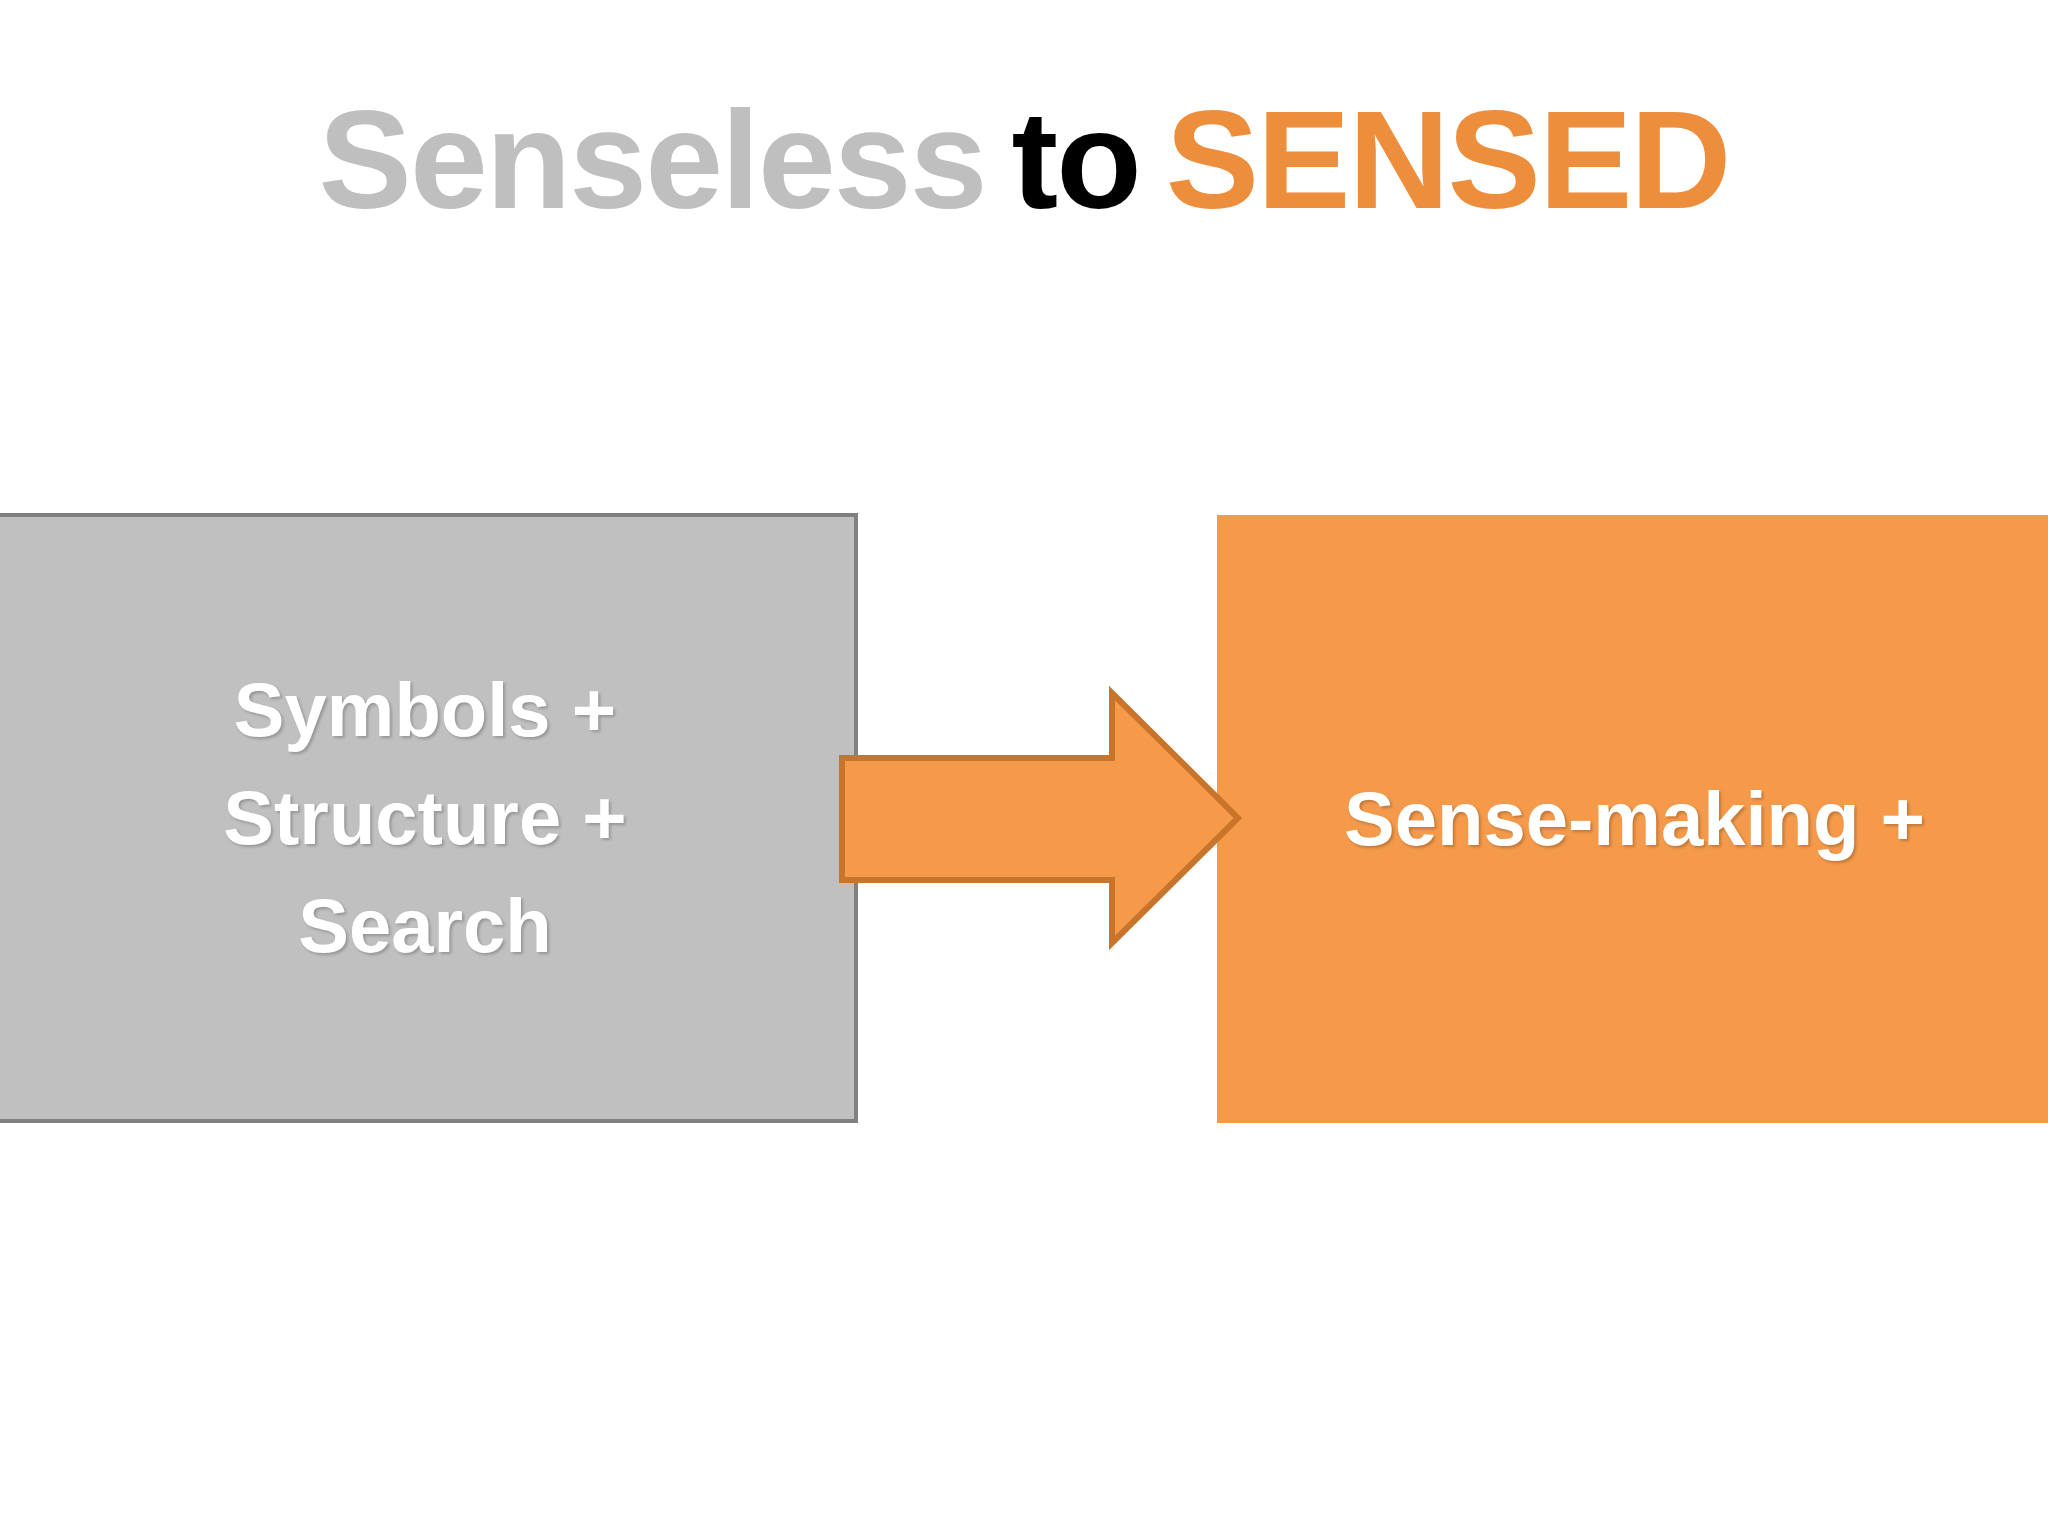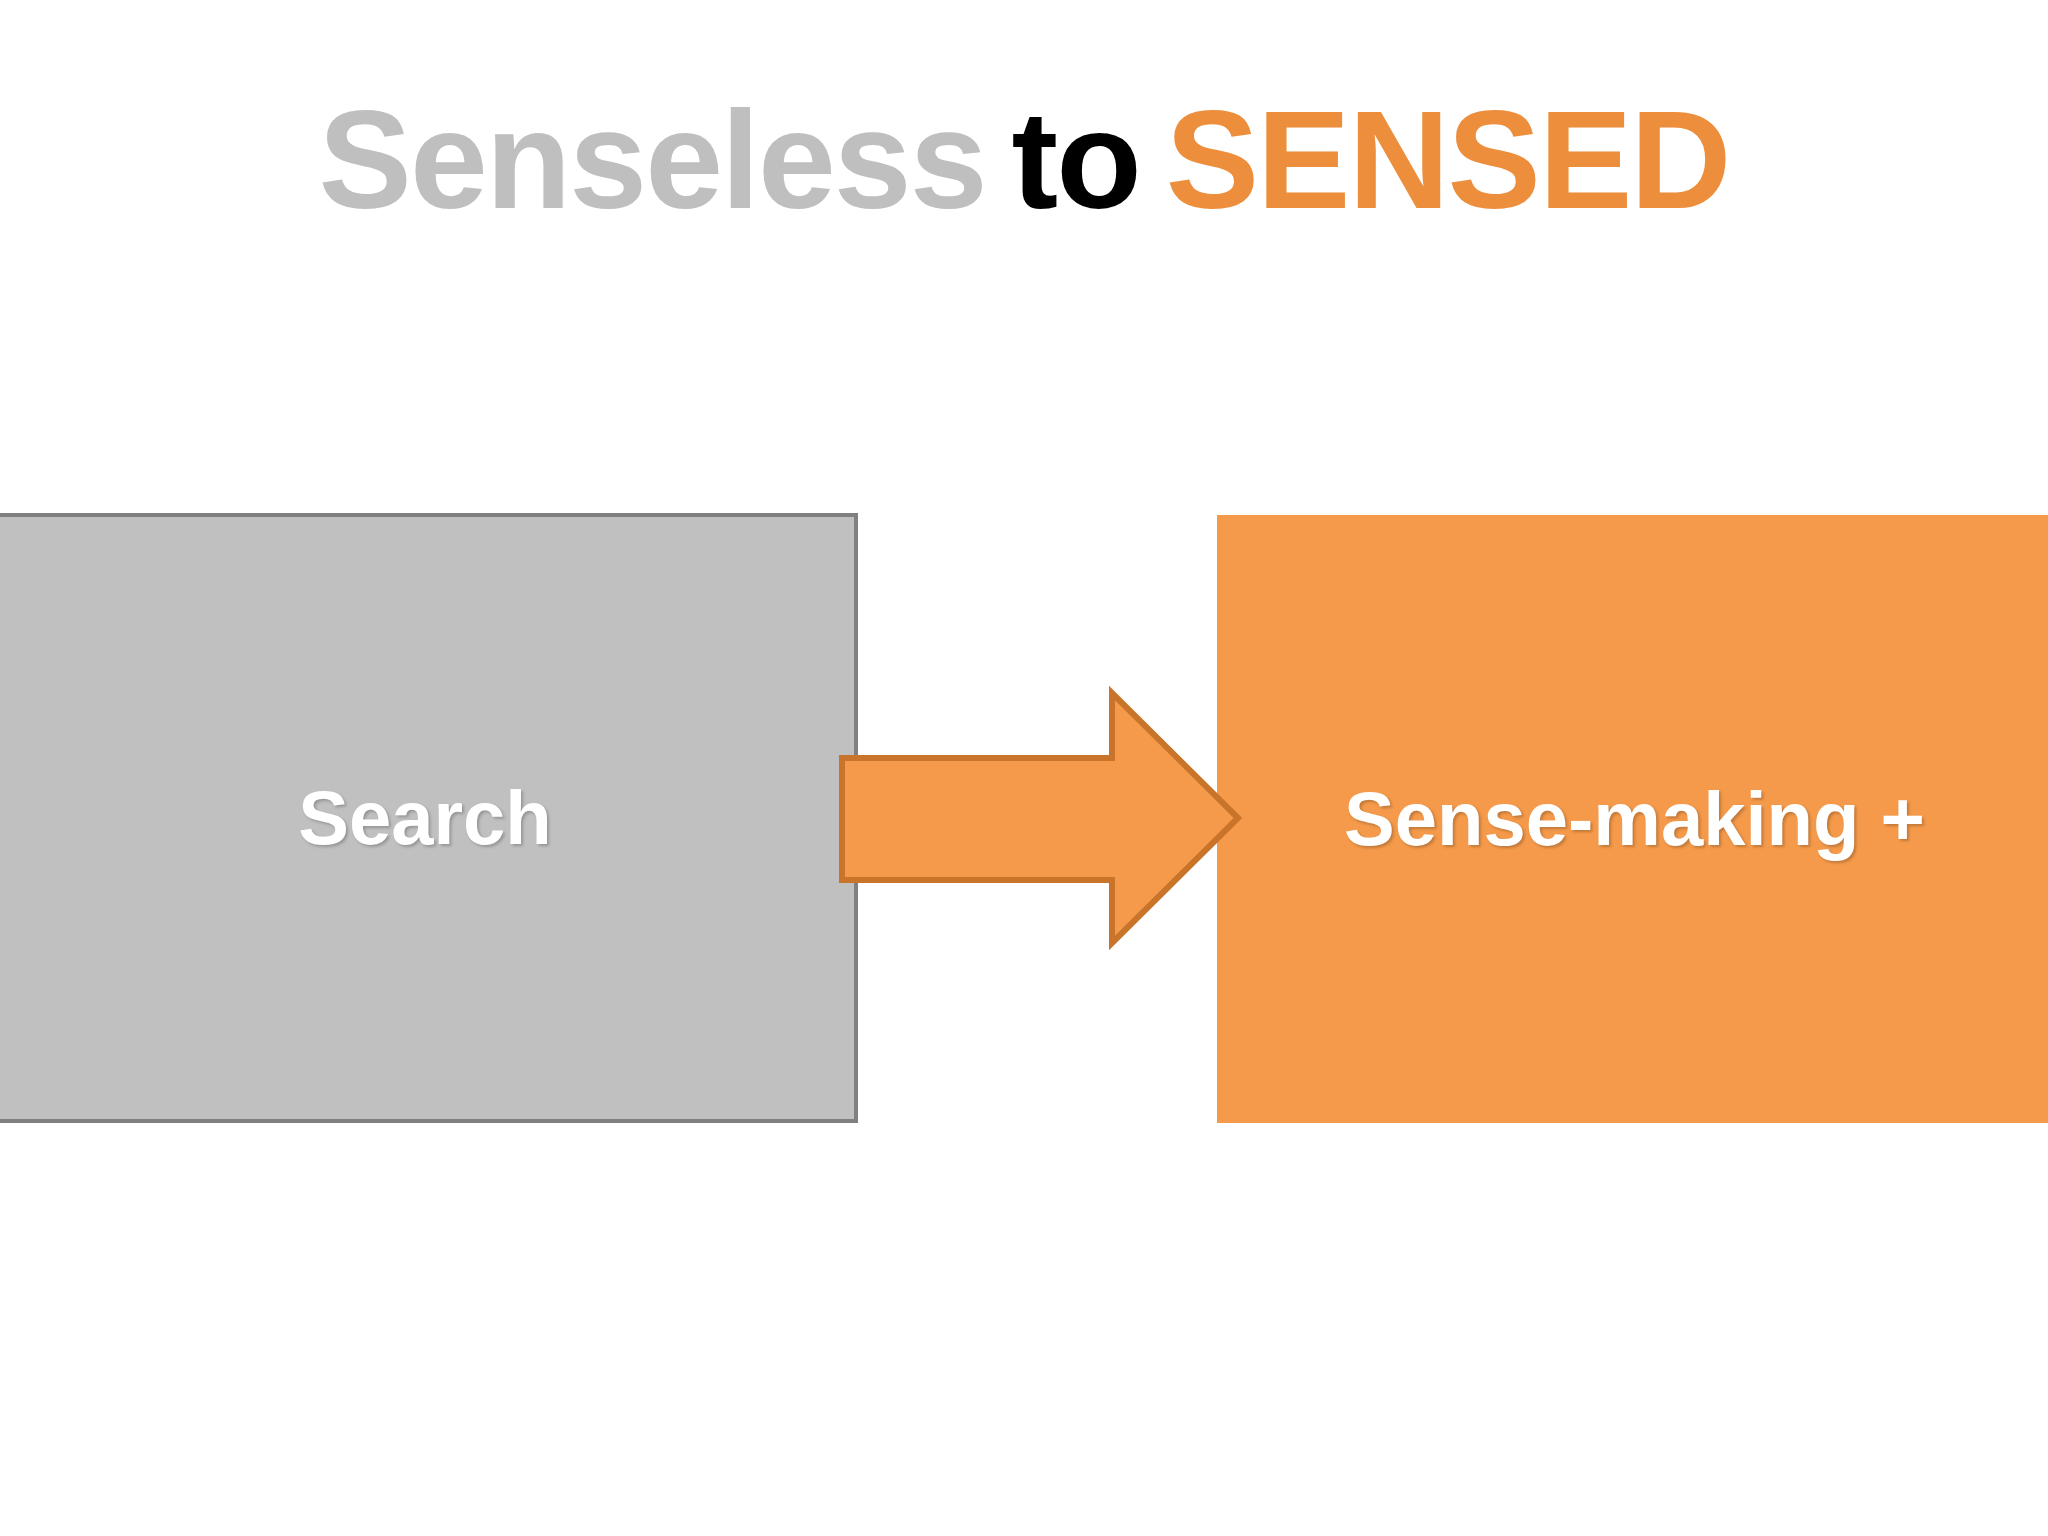--- a/index.html
+++ b/index.html
@@ -92,20 +92,22 @@
 </head>
 <body>
 
 <div class="slide">
 
   <div class="title">
     <span class="title-part-1">Senseless</span><span class="title-sp"></span><span class="title-part-2">to</span><span class="title-sp"></span><span class="title-part-3">SENSED</span>
   </div>
 
   <div class="box box-left">
+    <span class="box-line nowrap">Symbols +</span>
+    <span class="box-line nowrap">Structure +</span>
     <span class="box-line nowrap">Search</span>
   </div>
 
   <div class="box box-right">
     <span class="box-line nowrap">Sense-making +</span>
   </div>
 
   <svg class="arrow" viewBox="0 0 404 266" width="404" height="266">
     <polygon points="2,73 272,73 272,8 398,133 272,258 272,195 2,195" fill="#F59A4A" stroke="#C8742A" stroke-width="6" stroke-linejoin="miter"></polygon>
   </svg>

